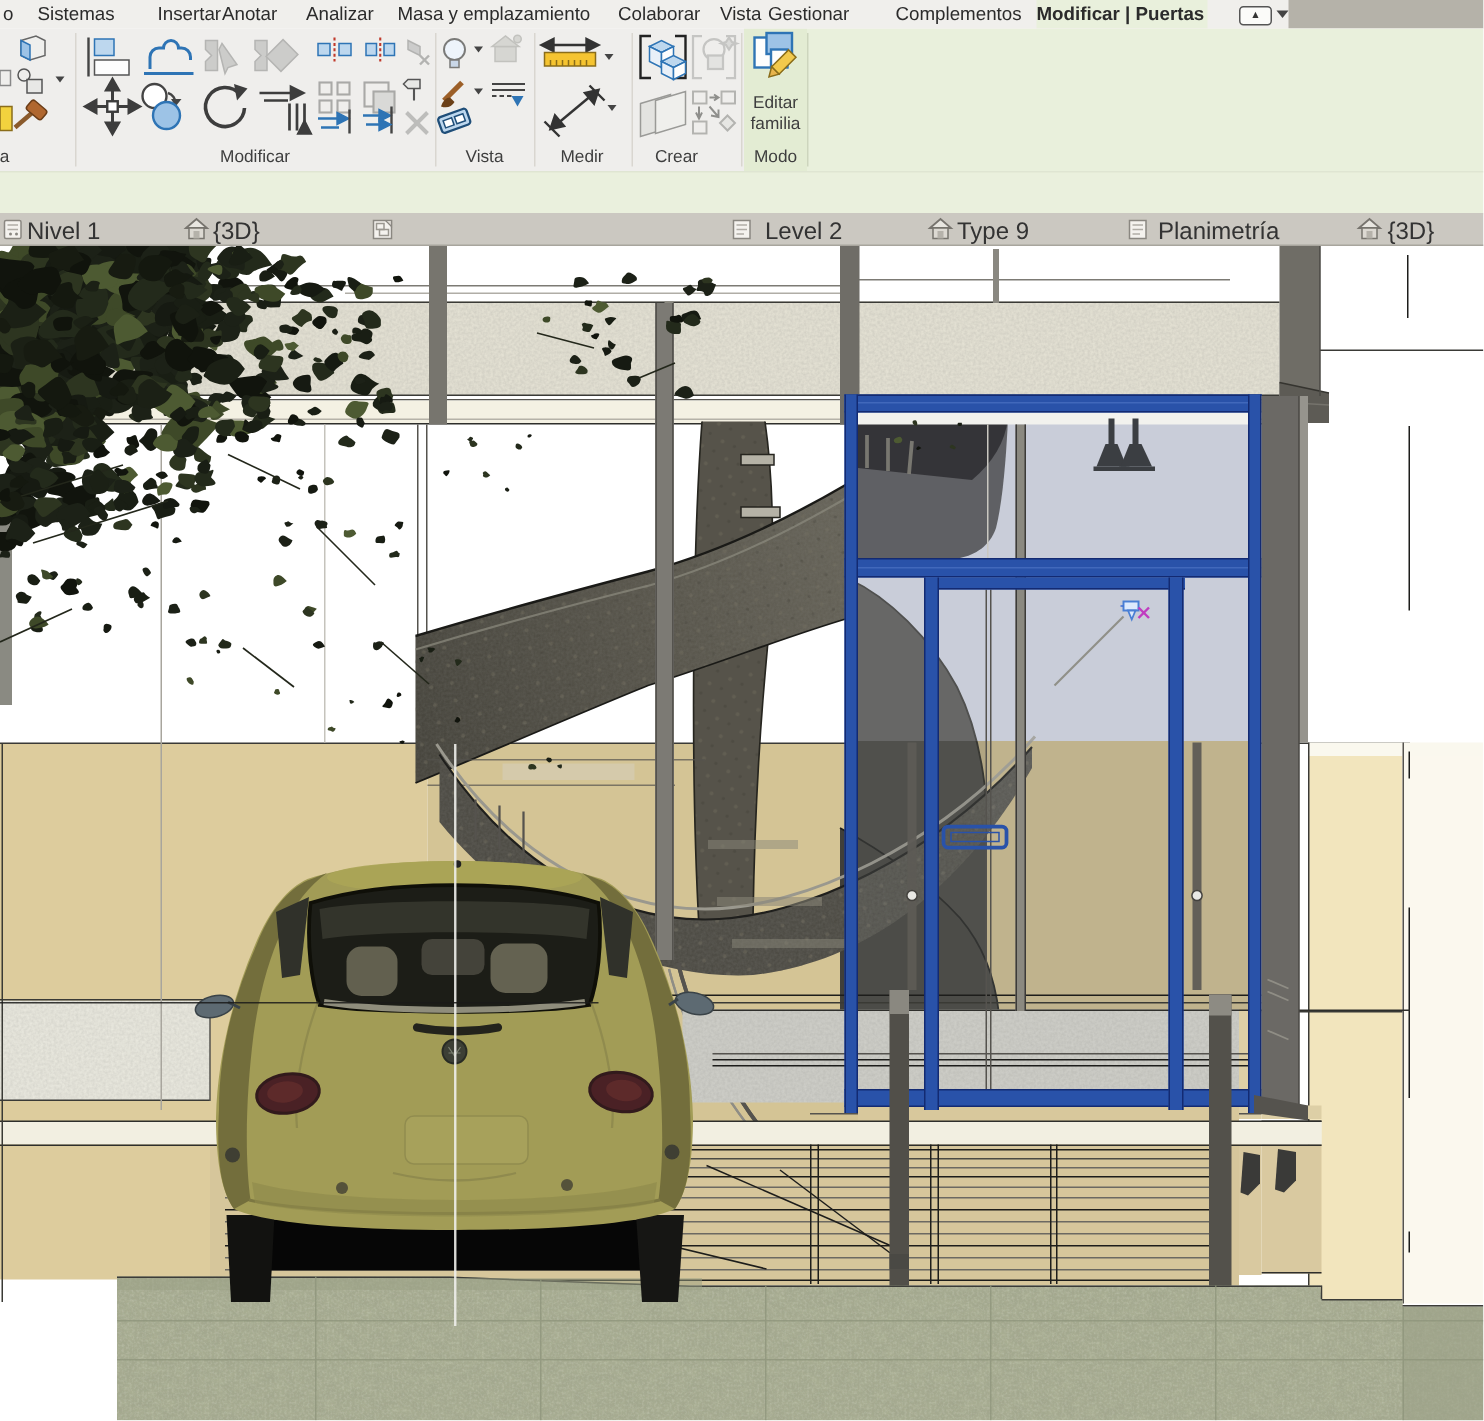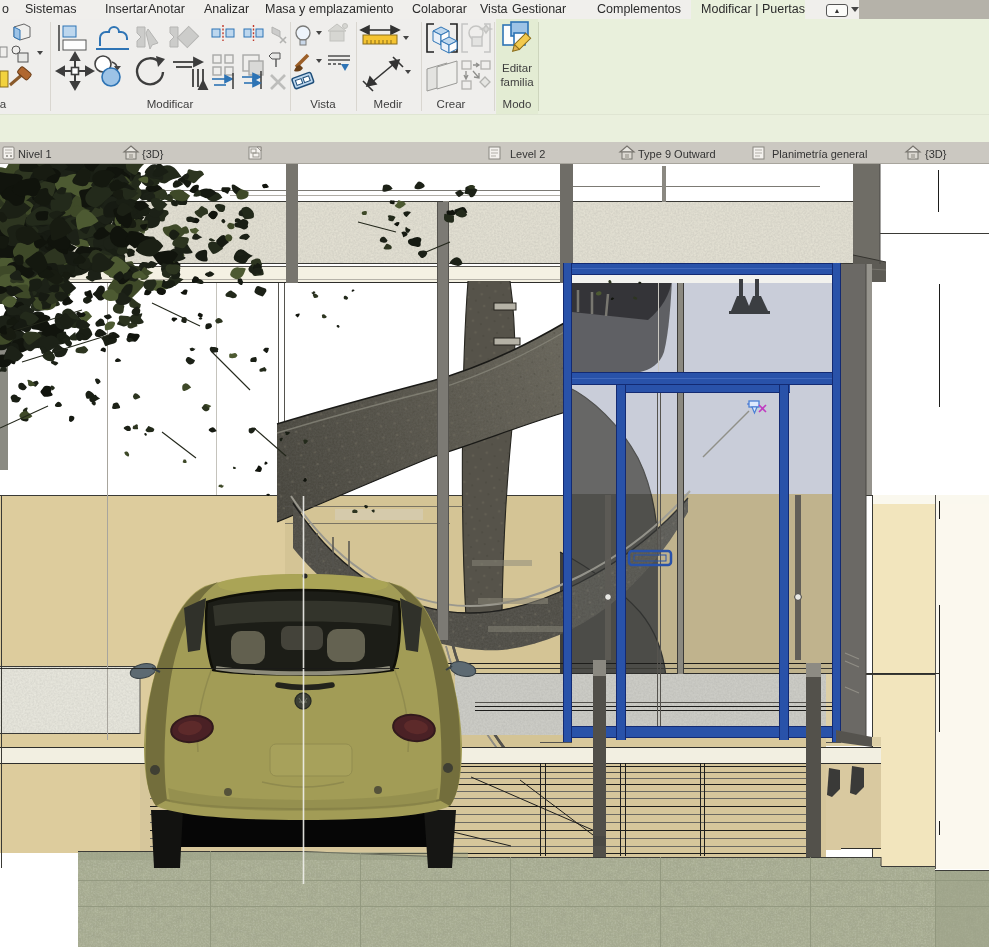--- a/index.html
+++ b/index.html
@@ -4,38 +4,38 @@
 <style>
   html,body{margin:0;padding:0;}
   body{width:989px;height:947px;overflow:hidden;position:relative;
        font-family:"Liberation Sans",sans-serif;background:#fff;}
   .abs{position:absolute;}
   #tabrow{left:0;top:0;width:989px;height:19px;background:#f0efec;}
   .rtab{position:absolute;top:0;height:19px;line-height:19px;font-size:12.5px;color:#2b2b2b;white-space:nowrap;}
   #ribbon{left:0;top:19px;width:989px;height:95px;background:#efeeec;}
   #optbar{left:0;top:114px;width:989px;height:28px;background:#eaf0dd;border-top:1px solid #dfe5d2;}
   #viewtabs{left:0;top:142px;width:989px;height:22px;background:#cbc8c1;border-bottom:1px solid #a8a59d;box-sizing:border-box;}
-  .vtab{position:absolute;top:2px;height:14px;line-height:21px;font-size:11px;color:#333;
+  .vtab{position:absolute;top:2px;height:14px;line-height:21px;font-size:16px;color:#333;
         }
   .vtxt{position:absolute;top:0;}
 </style>
 </head>
 <body>
 <div id="tabrow" class="abs">
   <span class="rtab" style="left:2px;">o</span>
   <span class="rtab" style="left:25px;">Sistemas</span>
   <span class="rtab" style="left:89px;margin-left:16px;">Insertar</span>
   <span class="rtab" style="left:148px;">Anotar</span>
   <span class="rtab" style="left:204px;">Analizar</span>
   <span class="rtab" style="left:265px;">Masa y emplazamiento</span>
   <span class="rtab" style="left:412px;">Colaborar</span>
   <span class="rtab" style="left:480px;">Vista</span>
   <span class="rtab" style="left:512px;">Gestionar</span>
   <span class="rtab" style="left:597px;">Complementos</span>
-  <span class="rtab" style="left:691px;width:114px;background:#e9f0dc;text-align:right;">Modificar | Puertas</span>
+  <span class="rtab" style="left:691px;width:114px;background:#e9f0dc;text-align:left;font-weight:bold;">Modificar | Puertas</span>
   <span class="abs" style="left:826px;top:4px;width:20px;height:11px;border:1px solid #555;border-radius:3px;background:#fbfbf9;text-align:center;font-size:7px;line-height:11px;color:#333;">▲</span>
   <span class="abs" style="left:851px;top:7px;width:0;height:0;border-left:4px solid transparent;border-right:4px solid transparent;border-top:5px solid #444;"></span>
   <span class="abs" style="left:859px;top:0;width:130px;height:19px;background:#b5b2a9;"></span>
 </div>
 <div id="ribbon" class="abs"></div>
 <div id="optbar" class="abs"></div>
 <div id="viewtabs" class="abs">
   <span class="vtab" style="left:0;width:116px;">
       <span class="vtxt" style="left:18px;">Nivel 1</span>
     </span>

